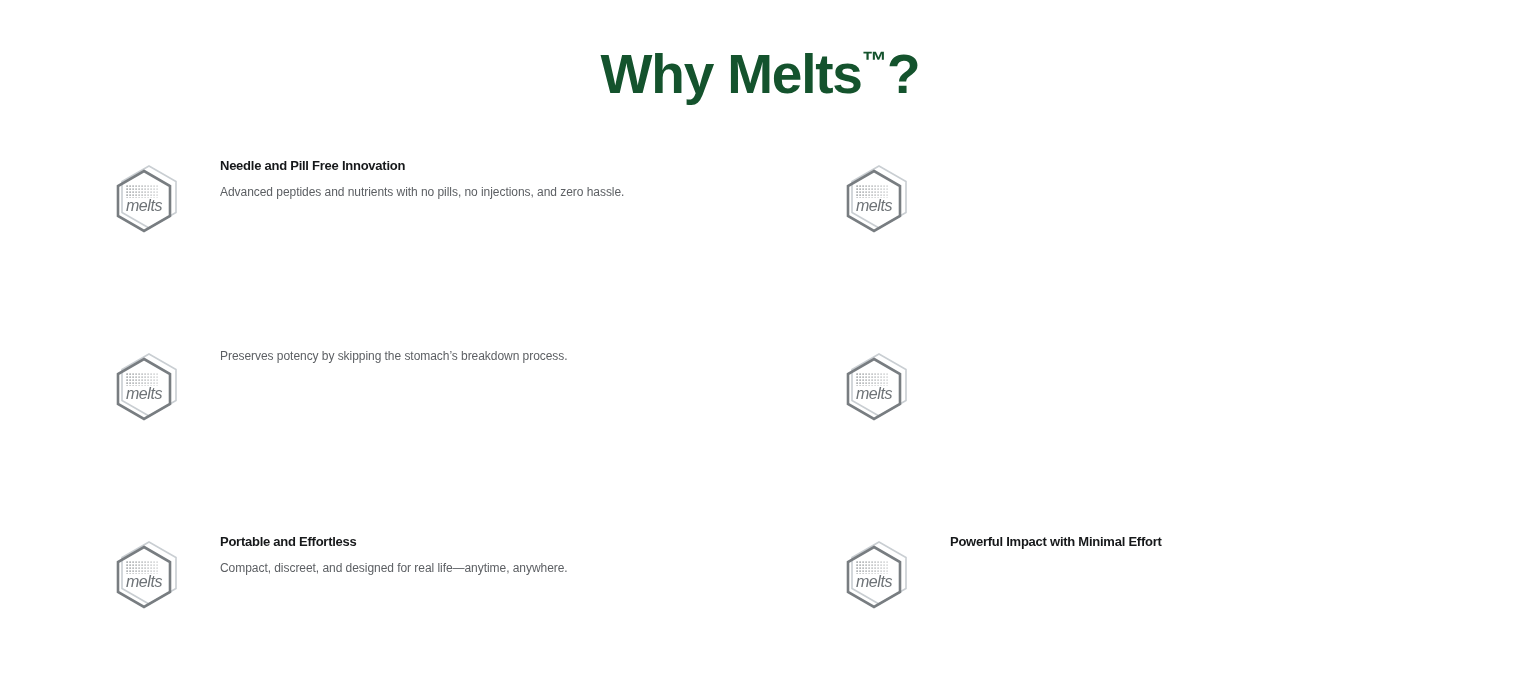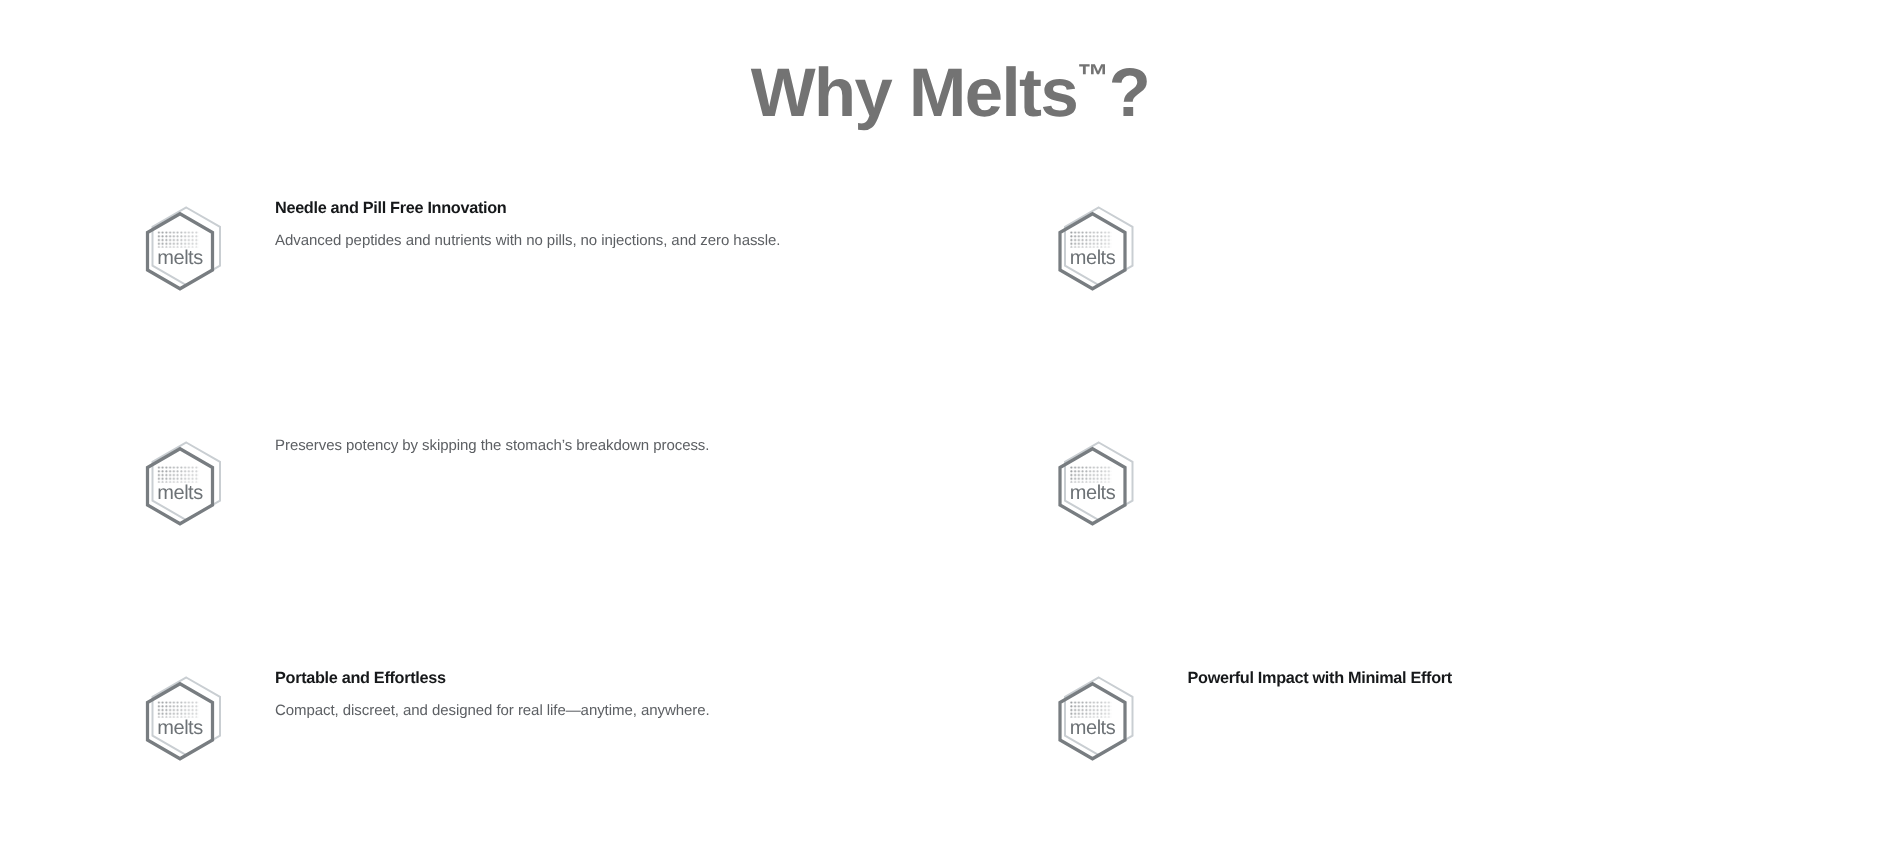--- a/index.html
+++ b/index.html
@@ -24,21 +24,21 @@
   
   .section-title {
     position: absolute;
     top: 42px;
     left: 0;
     width: 1520px;
     text-align: center;
     font-size: 55px;
     font-weight: 700;
     letter-spacing: -1.2px;
-    color: #737373;
+    color: #14532d;
     line-height: 1.18;
     white-space: nowrap;
   }
   .section-title .tm {
     font-size: 0.46em;
     vertical-align: 0.95em;
     letter-spacing: 0;
     font-weight: 700;
   }
 
@@ -62,20 +62,21 @@
   }
 
   
   .logo-icon {
     flex: 0 0 auto;
     width: 72px;
     height: 84px;
     margin-top: 6px;
     margin-right: 40px;
     position: relative;
+    font-style: italic;
   }
   .logo-icon svg { display: block; width: 72px; height: 84px; }
 
   
   .feature-text { padding-top: 3px; }
 
   .feature-title {
     font-size: 13px;
     font-weight: 700;
     color: #16181a;

